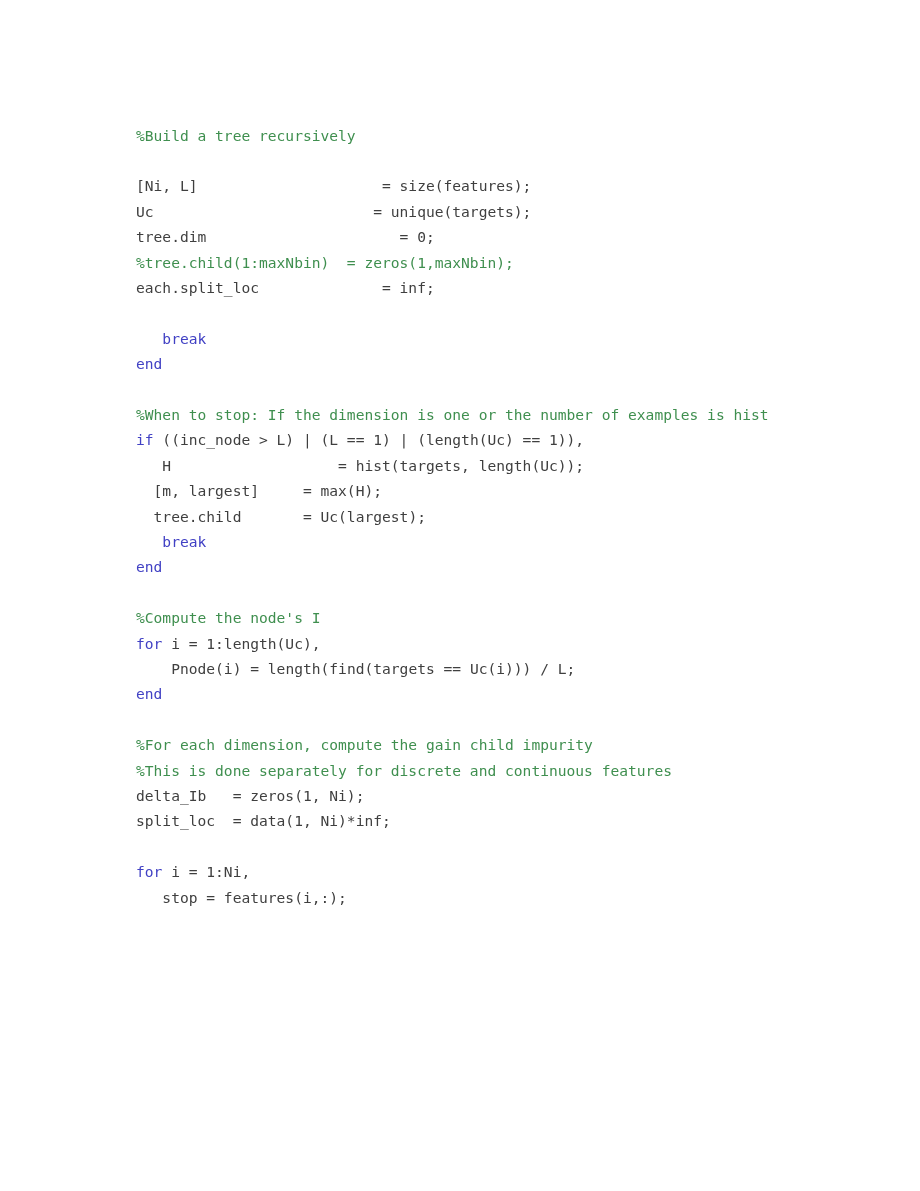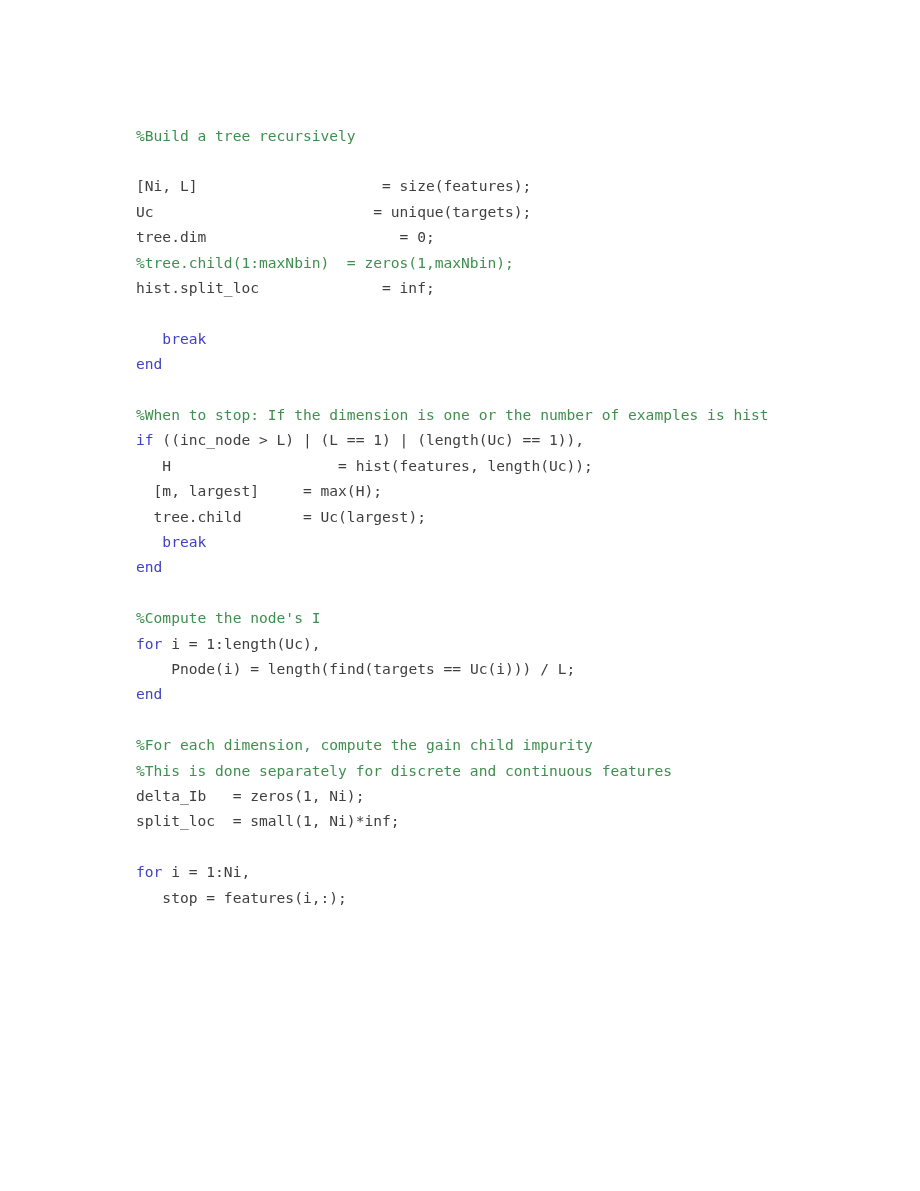--- a/index.html
+++ b/index.html
@@ -60,39 +60,39 @@
 </head>
 <body>
 
 <div id="page">
   <pre id="code-listing"><span class="code-line"><span class="tok-comment">%Build a tree recursively</span>
 </span><span class="code-line blank">
 </span><span class="code-line"><span class="tok-plain">[Ni, L]                     = size(features);</span>
 </span><span class="code-line"><span class="tok-plain">Uc                         = unique(targets);</span>
 </span><span class="code-line"><span class="tok-plain">tree.dim                      = 0;</span>
 </span><span class="code-line"><span class="tok-comment">%tree.child(1:maxNbin)  = zeros(1,maxNbin);</span>
-</span><span class="code-line"><span class="tok-plain">hist.split_loc              = inf;</span>
+</span><span class="code-line"><span class="tok-plain">each.split_loc              = inf;</span>
 </span><span class="code-line blank">
 </span><span class="code-line"><span class="tok-plain">   </span><span class="tok-keyword">break</span>
 </span><span class="code-line"><span class="tok-keyword">end</span>
 </span><span class="code-line blank">
 </span><span class="code-line"><span class="tok-comment">%When to stop: If the dimension is one or the number of examples is hist</span>
 </span><span class="code-line"><span class="tok-keyword">if</span><span class="tok-plain"> ((inc_node &gt; L) | (L == 1) | (length(Uc) == 1)),</span>
-</span><span class="code-line"><span class="tok-plain">   H                   = hist(features, length(Uc));</span>
+</span><span class="code-line"><span class="tok-plain">   H                   = hist(targets, length(Uc));</span>
 </span><span class="code-line"><span class="tok-plain">  [m, largest]     = max(H);</span>
 </span><span class="code-line"><span class="tok-plain">  tree.child       = Uc(largest);</span>
 </span><span class="code-line"><span class="tok-plain">   </span><span class="tok-keyword">break</span>
 </span><span class="code-line"><span class="tok-keyword">end</span>
 </span><span class="code-line blank">
 </span><span class="code-line"><span class="tok-comment">%Compute the node's I</span>
 </span><span class="code-line"><span class="tok-keyword">for</span><span class="tok-plain"> i = 1:length(Uc),</span>
 </span><span class="code-line"><span class="tok-plain">    Pnode(i) = length(find(targets == Uc(i))) / L;</span>
 </span><span class="code-line"><span class="tok-keyword">end</span>
 </span><span class="code-line blank">
 </span><span class="code-line"><span class="tok-comment">%For each dimension, compute the gain child impurity</span>
 </span><span class="code-line"><span class="tok-comment">%This is done separately for discrete and continuous features</span>
 </span><span class="code-line"><span class="tok-plain">delta_Ib   = zeros(1, Ni);</span>
-</span><span class="code-line"><span class="tok-plain">split_loc  = small(1, Ni)*inf;</span>
+</span><span class="code-line"><span class="tok-plain">split_loc  = data(1, Ni)*inf;</span>
 </span><span class="code-line blank">
 </span><span class="code-line"><span class="tok-keyword">for</span><span class="tok-plain"> i = 1:Ni,</span>
 </span><span class="code-line"><span class="tok-plain">   stop = features(i,:);</span>
 </span></pre>
 </div>
 
 </body></html>

